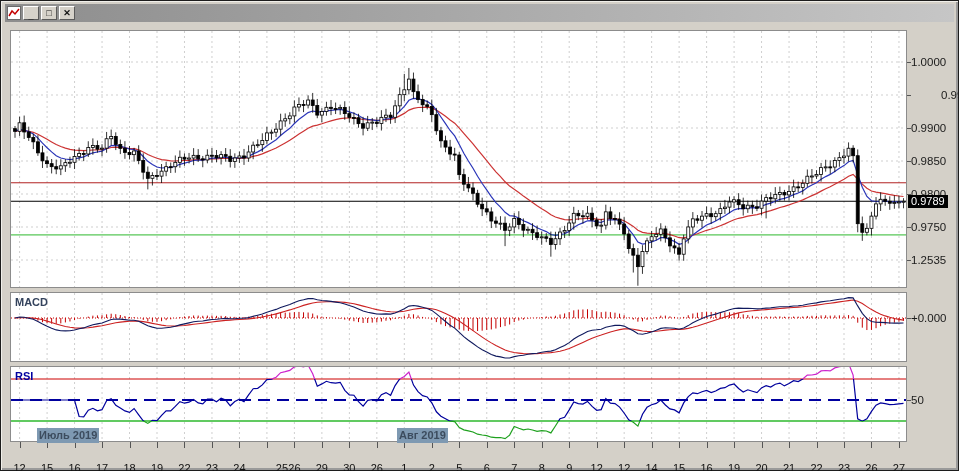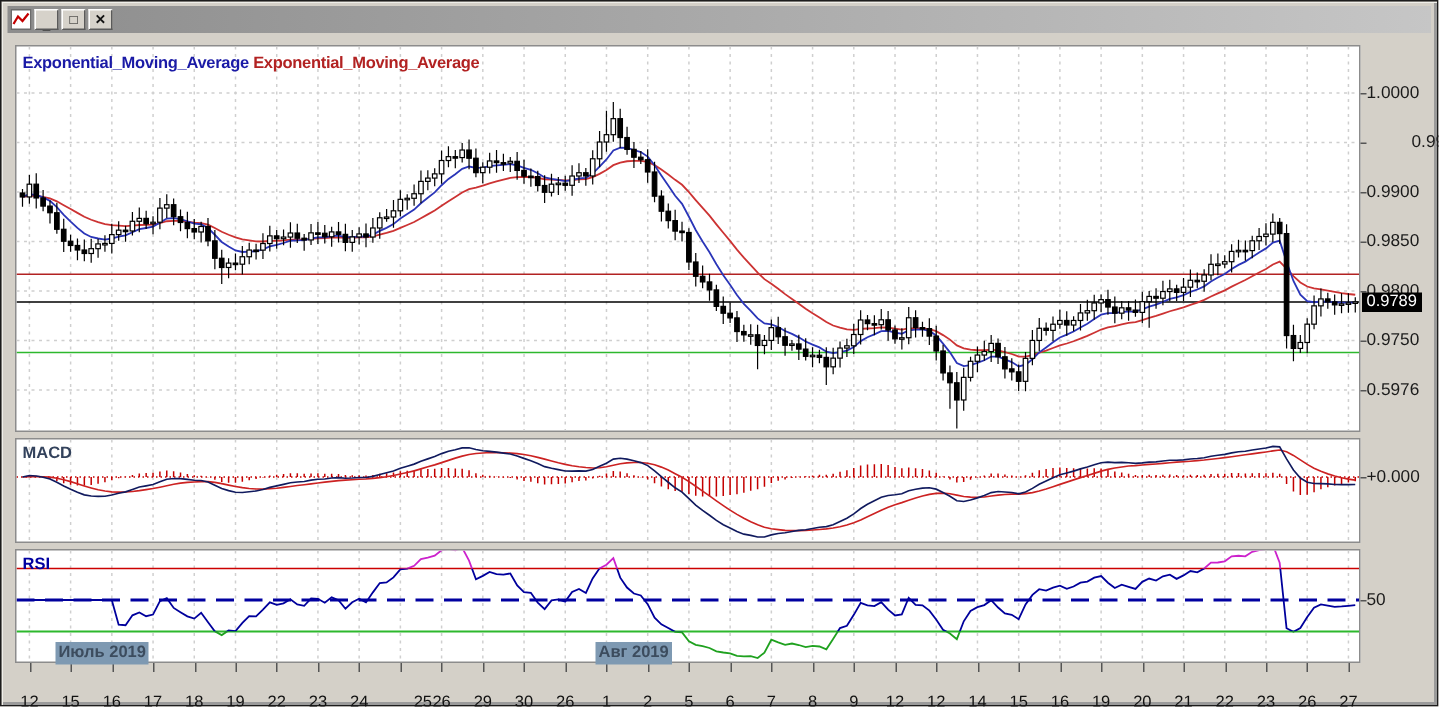--- a/index.html
+++ b/index.html
@@ -775,39 +775,38 @@
           <clipPath id="cB">
             <rect x="0" y="54" width="895" height="20"></rect>
           </clipPath>
         </defs>
         <path d="M4.0 33.0L8.6 33.0L13.2 33.0L17.7 33.0L22.3 33.0L26.9 33.0L31.5 33.0L36.1 33.0L40.6 33.0L45.2 33.0L49.8 33.0L54.4 33.0L59.0 33.0L63.5 33.0L68.1 49.5L72.7 49.8L77.3 43.2L81.9 41.3L86.4 43.8L91.0 42.7L95.6 33.8L100.2 31.8L104.8 38.3L109.3 41.1L113.9 43.9L118.5 45.4L123.1 41.5L127.7 47.8L132.2 53.8L136.8 56.4L141.4 53.3L146.0 53.7L150.6 48.3L155.1 43.8L159.7 43.9L164.3 39.4L168.9 34.6L173.5 36.2L178.0 35.2L182.6 32.5L187.2 35.9L191.8 36.9L196.4 32.0L200.9 32.2L205.5 34.8L210.1 31.2L214.7 33.1L219.3 38.8L223.8 34.5L228.4 32.2L233.0 34.6L237.6 27.9L242.2 21.7L246.7 21.3L251.3 17.9L255.9 12.6L260.5 12.1L265.1 10.2L269.6 5.7L274.2 4.7L278.8 3.4L283.4 -0.2L288.0 -1.1L292.5 -0.1L297.1 -1.9L301.7 6.8L306.3 19.2L310.9 16.9L315.4 14.3L320.0 15.7L324.6 16.1L329.2 15.3L333.8 23.3L338.3 27.8L342.9 28.2L347.5 34.7L352.1 39.1L356.7 33.3L361.2 32.6L365.8 34.1L370.4 27.7L375.0 25.6L379.6 28.3L384.1 18.6L388.7 11.9L393.3 9.5L397.9 5.1L402.5 18.1L407.0 24.7L411.6 28.7L416.2 30.0L420.8 35.8L425.4 44.8L429.9 49.2L434.5 51.7L439.1 54.2L443.7 54.6L448.3 60.6L452.8 62.9L457.4 63.8L462.0 65.0L466.6 67.2L471.2 68.0L475.7 68.6L480.3 70.2L484.9 70.6L489.5 70.5L494.1 71.7L498.6 68.1L503.2 59.5L507.8 61.3L512.4 62.9L517.0 62.0L521.5 63.0L526.1 64.4L530.7 63.6L535.3 64.0L539.9 65.9L544.4 59.0L549.0 51.7L553.6 50.2L558.2 42.9L562.8 34.9L567.3 36.6L571.9 37.1L576.5 34.4L581.1 39.4L585.7 43.3L590.2 42.6L594.8 31.5L599.4 36.2L604.0 36.6L608.6 40.1L613.1 46.0L617.7 52.8L622.3 55.3L626.9 59.1L631.5 47.2L636.0 40.3L640.6 37.8L645.2 36.4L649.8 33.1L654.4 38.0L658.9 41.9L663.5 42.9L668.1 45.8L672.7 35.9L677.3 29.6L681.8 25.8L686.4 26.7L691.0 24.7L695.6 23.5L700.2 25.6L704.7 24.0L709.3 21.4L713.9 20.7L718.5 18.1L723.1 17.0L727.6 21.5L732.2 25.0L736.8 22.8L741.4 24.2L746.0 25.6L750.5 20.9L755.1 18.7L759.7 20.0L764.3 17.2L768.9 16.1L773.4 18.9L778.0 16.6L782.6 13.7L787.2 14.6L791.8 12.0L796.3 8.1L800.9 8.0L805.5 7.2L810.1 3.9L814.7 3.5L819.2 3.9L823.8 0.9L828.4 -0.3L833.0 -0.9L837.6 -3.6L842.1 8.1L846.7 51.8L851.3 54.2L855.9 51.7L860.5 44.4L865.0 38.1L869.6 35.9L874.2 36.7L878.8 37.6L883.4 37.3L887.9 36.9L892.5 36.4" fill="none" stroke="#00009c" stroke-width="1.2" clip-path="url(#cM)"></path>
         <path d="M4.0 33.0L8.6 33.0L13.2 33.0L17.7 33.0L22.3 33.0L26.9 33.0L31.5 33.0L36.1 33.0L40.6 33.0L45.2 33.0L49.8 33.0L54.4 33.0L59.0 33.0L63.5 33.0L68.1 49.5L72.7 49.8L77.3 43.2L81.9 41.3L86.4 43.8L91.0 42.7L95.6 33.8L100.2 31.8L104.8 38.3L109.3 41.1L113.9 43.9L118.5 45.4L123.1 41.5L127.7 47.8L132.2 53.8L136.8 56.4L141.4 53.3L146.0 53.7L150.6 48.3L155.1 43.8L159.7 43.9L164.3 39.4L168.9 34.6L173.5 36.2L178.0 35.2L182.6 32.5L187.2 35.9L191.8 36.9L196.4 32.0L200.9 32.2L205.5 34.8L210.1 31.2L214.7 33.1L219.3 38.8L223.8 34.5L228.4 32.2L233.0 34.6L237.6 27.9L242.2 21.7L246.7 21.3L251.3 17.9L255.9 12.6L260.5 12.1L265.1 10.2L269.6 5.7L274.2 4.7L278.8 3.4L283.4 -0.2L288.0 -1.1L292.5 -0.1L297.1 -1.9L301.7 6.8L306.3 19.2L310.9 16.9L315.4 14.3L320.0 15.7L324.6 16.1L329.2 15.3L333.8 23.3L338.3 27.8L342.9 28.2L347.5 34.7L352.1 39.1L356.7 33.3L361.2 32.6L365.8 34.1L370.4 27.7L375.0 25.6L379.6 28.3L384.1 18.6L388.7 11.9L393.3 9.5L397.9 5.1L402.5 18.1L407.0 24.7L411.6 28.7L416.2 30.0L420.8 35.8L425.4 44.8L429.9 49.2L434.5 51.7L439.1 54.2L443.7 54.6L448.3 60.6L452.8 62.9L457.4 63.8L462.0 65.0L466.6 67.2L471.2 68.0L475.7 68.6L480.3 70.2L484.9 70.6L489.5 70.5L494.1 71.7L498.6 68.1L503.2 59.5L507.8 61.3L512.4 62.9L517.0 62.0L521.5 63.0L526.1 64.4L530.7 63.6L535.3 64.0L539.9 65.9L544.4 59.0L549.0 51.7L553.6 50.2L558.2 42.9L562.8 34.9L567.3 36.6L571.9 37.1L576.5 34.4L581.1 39.4L585.7 43.3L590.2 42.6L594.8 31.5L599.4 36.2L604.0 36.6L608.6 40.1L613.1 46.0L617.7 52.8L622.3 55.3L626.9 59.1L631.5 47.2L636.0 40.3L640.6 37.8L645.2 36.4L649.8 33.1L654.4 38.0L658.9 41.9L663.5 42.9L668.1 45.8L672.7 35.9L677.3 29.6L681.8 25.8L686.4 26.7L691.0 24.7L695.6 23.5L700.2 25.6L704.7 24.0L709.3 21.4L713.9 20.7L718.5 18.1L723.1 17.0L727.6 21.5L732.2 25.0L736.8 22.8L741.4 24.2L746.0 25.6L750.5 20.9L755.1 18.7L759.7 20.0L764.3 17.2L768.9 16.1L773.4 18.9L778.0 16.6L782.6 13.7L787.2 14.6L791.8 12.0L796.3 8.1L800.9 8.0L805.5 7.2L810.1 3.9L814.7 3.5L819.2 3.9L823.8 0.9L828.4 -0.3L833.0 -0.9L837.6 -3.6L842.1 8.1L846.7 51.8L851.3 54.2L855.9 51.7L860.5 44.4L865.0 38.1L869.6 35.9L874.2 36.7L878.8 37.6L883.4 37.3L887.9 36.9L892.5 36.4" fill="none" stroke="#cc22cc" stroke-width="1.2" clip-path="url(#cA)"></path>
         <path d="M4.0 33.0L8.6 33.0L13.2 33.0L17.7 33.0L22.3 33.0L26.9 33.0L31.5 33.0L36.1 33.0L40.6 33.0L45.2 33.0L49.8 33.0L54.4 33.0L59.0 33.0L63.5 33.0L68.1 49.5L72.7 49.8L77.3 43.2L81.9 41.3L86.4 43.8L91.0 42.7L95.6 33.8L100.2 31.8L104.8 38.3L109.3 41.1L113.9 43.9L118.5 45.4L123.1 41.5L127.7 47.8L132.2 53.8L136.8 56.4L141.4 53.3L146.0 53.7L150.6 48.3L155.1 43.8L159.7 43.9L164.3 39.4L168.9 34.6L173.5 36.2L178.0 35.2L182.6 32.5L187.2 35.9L191.8 36.9L196.4 32.0L200.9 32.2L205.5 34.8L210.1 31.2L214.7 33.1L219.3 38.8L223.8 34.5L228.4 32.2L233.0 34.6L237.6 27.9L242.2 21.7L246.7 21.3L251.3 17.9L255.9 12.6L260.5 12.1L265.1 10.2L269.6 5.7L274.2 4.7L278.8 3.4L283.4 -0.2L288.0 -1.1L292.5 -0.1L297.1 -1.9L301.7 6.8L306.3 19.2L310.9 16.9L315.4 14.3L320.0 15.7L324.6 16.1L329.2 15.3L333.8 23.3L338.3 27.8L342.9 28.2L347.5 34.7L352.1 39.1L356.7 33.3L361.2 32.6L365.8 34.1L370.4 27.7L375.0 25.6L379.6 28.3L384.1 18.6L388.7 11.9L393.3 9.5L397.9 5.1L402.5 18.1L407.0 24.7L411.6 28.7L416.2 30.0L420.8 35.8L425.4 44.8L429.9 49.2L434.5 51.7L439.1 54.2L443.7 54.6L448.3 60.6L452.8 62.9L457.4 63.8L462.0 65.0L466.6 67.2L471.2 68.0L475.7 68.6L480.3 70.2L484.9 70.6L489.5 70.5L494.1 71.7L498.6 68.1L503.2 59.5L507.8 61.3L512.4 62.9L517.0 62.0L521.5 63.0L526.1 64.4L530.7 63.6L535.3 64.0L539.9 65.9L544.4 59.0L549.0 51.7L553.6 50.2L558.2 42.9L562.8 34.9L567.3 36.6L571.9 37.1L576.5 34.4L581.1 39.4L585.7 43.3L590.2 42.6L594.8 31.5L599.4 36.2L604.0 36.6L608.6 40.1L613.1 46.0L617.7 52.8L622.3 55.3L626.9 59.1L631.5 47.2L636.0 40.3L640.6 37.8L645.2 36.4L649.8 33.1L654.4 38.0L658.9 41.9L663.5 42.9L668.1 45.8L672.7 35.9L677.3 29.6L681.8 25.8L686.4 26.7L691.0 24.7L695.6 23.5L700.2 25.6L704.7 24.0L709.3 21.4L713.9 20.7L718.5 18.1L723.1 17.0L727.6 21.5L732.2 25.0L736.8 22.8L741.4 24.2L746.0 25.6L750.5 20.9L755.1 18.7L759.7 20.0L764.3 17.2L768.9 16.1L773.4 18.9L778.0 16.6L782.6 13.7L787.2 14.6L791.8 12.0L796.3 8.1L800.9 8.0L805.5 7.2L810.1 3.9L814.7 3.5L819.2 3.9L823.8 0.9L828.4 -0.3L833.0 -0.9L837.6 -3.6L842.1 8.1L846.7 51.8L851.3 54.2L855.9 51.7L860.5 44.4L865.0 38.1L869.6 35.9L874.2 36.7L878.8 37.6L883.4 37.3L887.9 36.9L892.5 36.4" fill="none" stroke="#1fa11f" stroke-width="1.2" clip-path="url(#cB)"></path>
       </svg>
   </div>
 
-  <div class="legend"><span class="fast">Exponential_Moving_Average</span> <span class="slow">Exponential_Moving_Average</span></div>
 
   <div class="ind-label" id="macd-label">MACD</div>
   <div class="ind-label" id="rsi-label">RSI</div>
 
   <div id="price-axis">
       <div class="axis-label" style="top: 55px;">1.0000</div>
       <div class="tick" style="top: 61px;"></div>
       <div class="axis-label" style="top: 88px; margin-left: 30px;">0.9950</div>
       <div class="tick" style="top: 94px;"></div>
       <div class="axis-label" style="top: 121px;">0.9900</div>
       <div class="tick" style="top: 127px;"></div>
       <div class="axis-label" style="top: 154px;">0.9850</div>
       <div class="tick" style="top: 160px;"></div>
       <div class="axis-label" style="top: 187px;">0.9800</div>
       <div class="tick" style="top: 193px;"></div>
       <div class="axis-label" style="top: 220px;">0.9750</div>
       <div class="tick" style="top: 226px;"></div>
-      <div class="axis-label" style="top: 253px;">0.5976</div>
+      <div class="axis-label" style="top: 253px;">1.2535</div>
       <div class="tick" style="top: 259px;"></div>
     </div>
   <div class="axis-label" id="macd-value" style="top:311px;">+0.000</div>
   <div class="tick" style="top:317px;"></div>
   <div class="axis-label" id="rsi-50" style="top:393px;">50</div>
   <div class="tick" style="top:399px;"></div>
 
   <div id="price-tag">0.9789</div>
 
   <div id="time-axis">

